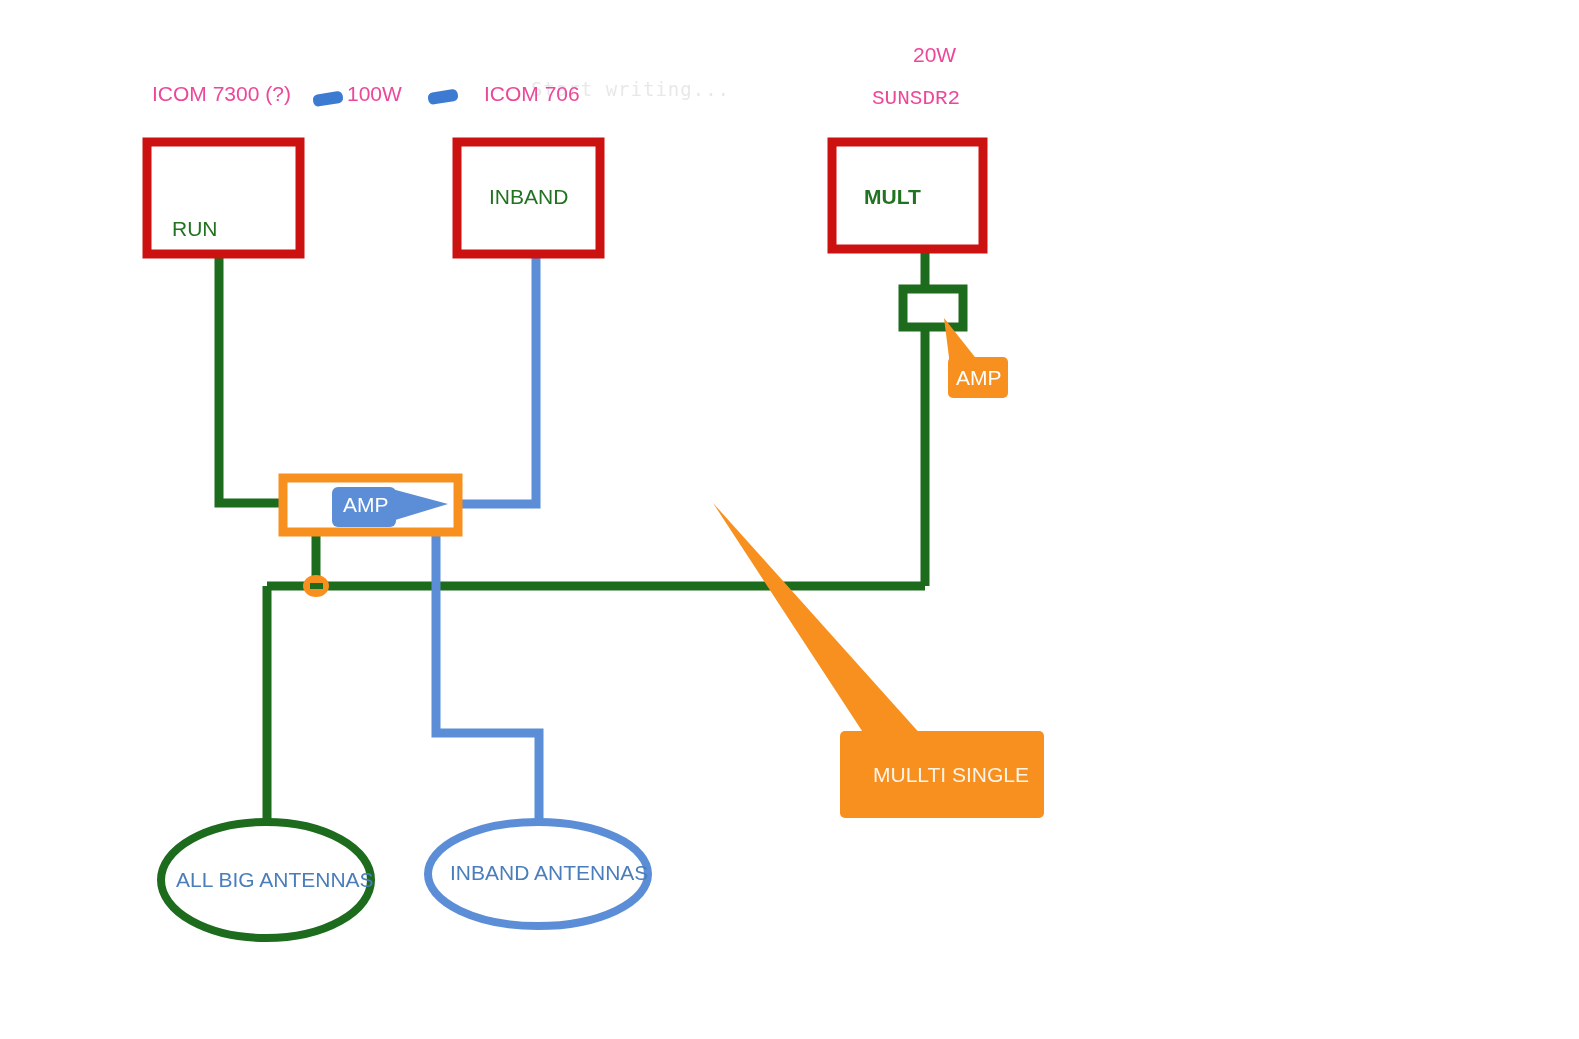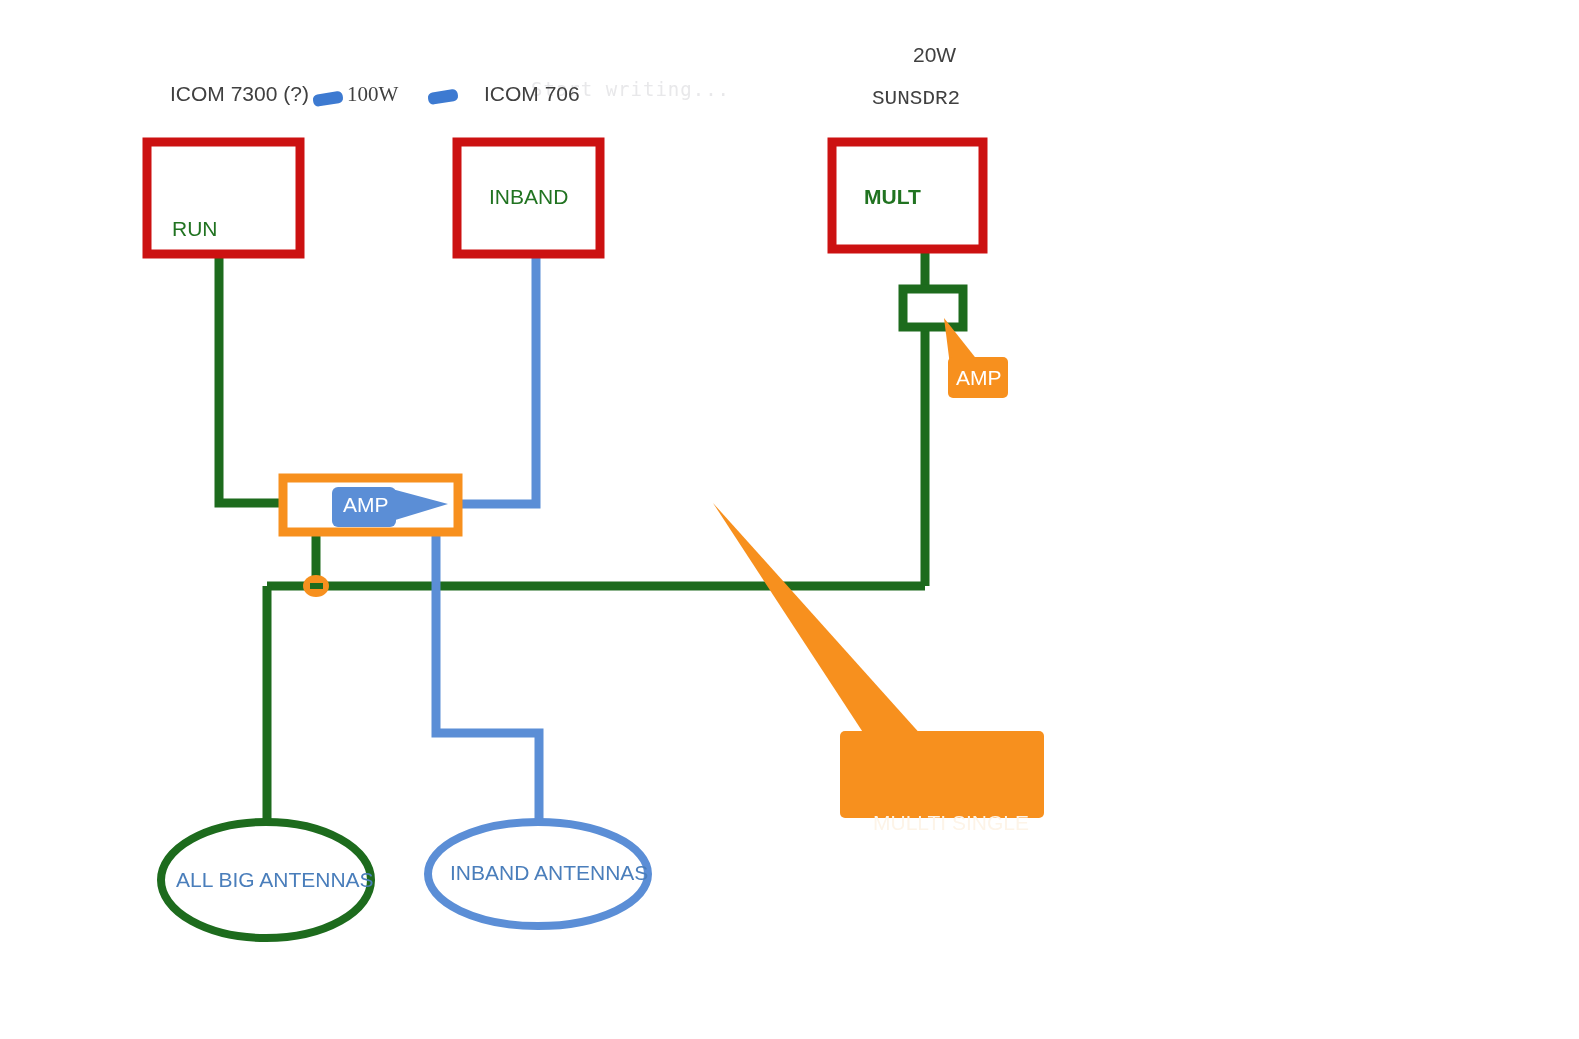--- a/index.html
+++ b/index.html
@@ -21,21 +21,21 @@
     position: absolute;
     left: 0;
     top: 0;
   }
   .lbl {
     position: absolute;
     white-space: nowrap;
     pointer-events: none;
   }
   .lbl-blue {
-    color: #404040;
+    color: #ec4899;
     font-size: 21px;
   }
   .watermark {
     color: #e8e8ea;
     font-family: "DejaVu Sans Mono", monospace;
     font-size: 19px;
     letter-spacing: 1px;
   }
   .callout-text {
     color: #ffffff;
@@ -45,21 +45,20 @@
     color: #217321;
     font-size: 21px;
   }
   .ellipse-text {
     color: #4a7ebb;
     font-size: 21px;
   }
   .ms-text {
     color: #fdf4e8;
     font-size: 21px;
-    margin-top: 48px;
   }
 </style>
 </head>
 <body>
 
 <div id="canvas">
 
   <svg width="1579" height="1039">
 
     <path d="M 219 258 L 219 503 L 281 503" stroke="#1d6b1d" stroke-width="9" fill="none"></path>
@@ -102,22 +101,22 @@
     <g transform="rotate(-9 327 99)">
       <rect x="313" y="93" width="30" height="12" rx="5" fill="#3d7ad1"></rect>
     </g>
     <g transform="rotate(-9 442 97)">
       <rect x="428" y="91" width="30" height="12" rx="5" fill="#3d7ad1"></rect>
     </g>
   </svg>
 
   <div class="lbl watermark" style="left:531px; top:78px;">Start writing...</div>
 
-  <div class="lbl lbl-blue" style="left:170px; top:82px;">ICOM 7300 (?)</div>
-  <div class="lbl lbl-blue" style="left:347px; top:82px;font-family:Liberation Serif, serif;">100W</div>
+  <div class="lbl lbl-blue" style="left:152px; top:82px;">ICOM 7300 (?)</div>
+  <div class="lbl lbl-blue" style="left:347px; top:82px;">100W</div>
   <div class="lbl lbl-blue" style="left:484px; top:82px;">ICOM 706</div>
   <div class="lbl lbl-blue" style="left:913px; top:43px;">20W</div>
   <div class="lbl lbl-blue" style="left:872px; top:87px;font-family:Liberation Mono, monospace;">SUNSDR2</div>
 
   <div class="lbl box-text" style="left:172px; top:190px;margin-top:27px;">RUN</div>
   <div class="lbl box-text" style="left:489px; top:185px;">INBAND</div>
   <div class="lbl box-text" style="left:864px; top:185px;font-weight:bold;">MULT</div>
 
   <div class="lbl callout-text" style="left:343px; top:493px;">AMP</div>
   <div class="lbl callout-text" style="left:956px; top:366px;">AMP</div>

